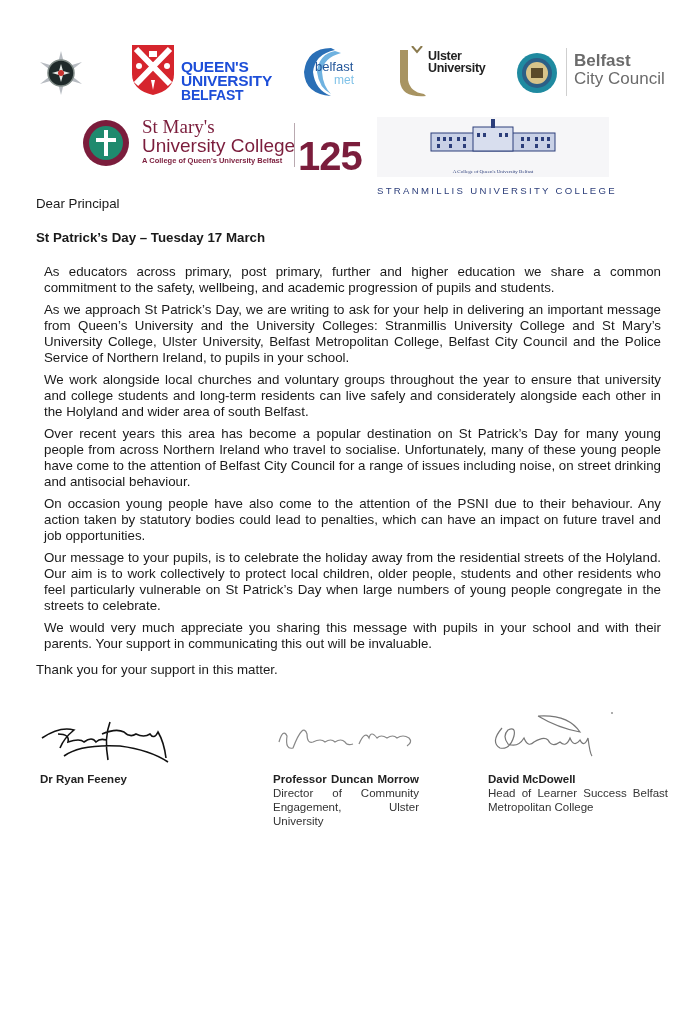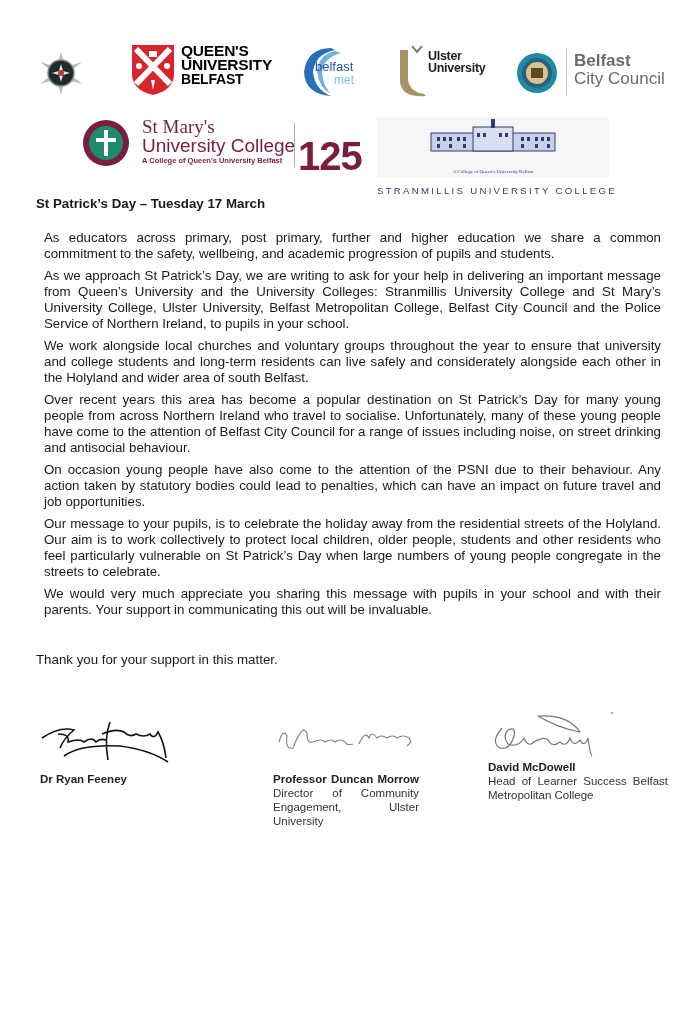--- a/index.html
+++ b/index.html
@@ -4,21 +4,21 @@
 <style>
   html, body { margin: 0; padding: 0; background: #ffffff; }
   body { width: 697px; height: 1024px; position: relative; overflow: hidden;
          font-family: "Liberation Sans", sans-serif; color: #1a1a1a; }
   .abs { position: absolute; }
 
   
   .psni { left: 38px; top: 50px; width: 46px; height: 46px; }
   .qub  { left: 131px; top: 44px; }
   .qub-shield { position:absolute; left:0; top:0; width:44px; height:52px; }
-  .qub-text { position:absolute; left:50px; top:0; color:#000000; font-weight:bold;
+  .qub-text { position:absolute; left:50px; top:16px; color:#1d4ed8; font-weight:bold;
               font-size:15.5px; line-height:14px; letter-spacing:-0.2px; white-space:nowrap; }
   .qub-text .b { font-weight: bold; font-size: 14px; }
   .met { left: 301px; top: 46px; width: 64px; height: 52px; }
   .ulster { left: 396px; top: 46px; width: 110px; height: 52px; }
   .ulster-text { position:absolute; left:32px; top:4px; font-weight:bold; font-size:12.5px; line-height:12px; color:#222; white-space:nowrap; letter-spacing:-0.3px;}
   .bcc { left: 516px; top: 48px; width: 160px; height: 50px; }
   .bcc-text { position:absolute; left:58px; top:4px; color:#6b6b6b; font-size:17px; line-height:18px; white-space:nowrap; }
   .bcc-text .t1 { font-weight: bold; }
   .bcc-divider { position:absolute; left:50px; top:0; width:1px; height:48px; background:#cfcfcf; }
 
@@ -32,33 +32,33 @@
   .smuc-125 { position:absolute; left:216px; top:4px; font-size:40px; font-weight:bold; line-height:44px; color:#7b1d3c; letter-spacing:-1px;margin-top:13px; }
   .stran { left: 377px; top: 117px; width: 232px; height: 60px; background:#f6f6f8; }
   .stran-name { position:absolute; left:0; right:0; top:40px; text-align:center; font-family:Liberation Sans, sans-serif; font-size:9.6px; letter-spacing:2.3px; color:#2c3e7a; white-space:nowrap;margin-top:28px;}
   .stran-sub { position:absolute; left:0; right:0; top:52px; text-align:center; font-family:"Liberation Serif", serif; font-size:5px; color:#2c3e7a; }
 
   
   .letter { left: 36px; top: 196px; width: 625px; font-size: 13.3px; line-height: 16px; }
   .salutation { margin: 0 0 18px 0; }
   .subject { font-weight: bold; margin: 0 0 18px 0; }
   .para { margin: 0 0 6px 8px; text-align: justify; }
-  .closing { margin-top: 34px; }
+  .closing { margin-top: 10px; }
 
   
   .sig { position: absolute; top: 708px; width: 170px; }
   .sig svg { display:block; }
   .sig-name { font-weight: bold; font-size: 11.5px; line-height: 14px; color:#222; }
   .sig-role { font-size: 11.5px; line-height: 14px; color:#333; text-align: justify; }
   .sig1 { left: 40px; width: 152px; }
   .sig2 { left: 273px; width: 146px; }
   .sig3 { left: 488px; width: 180px; }
   .sig1 .sig-name { margin-top: 6px; }
   .sig2 .sig-name { margin-top: 12px; }
-  .sig3 .sig-name { }
+  .sig3 .sig-name { margin-top: 12px; }
   .sig2 .sig-name { text-align: justify; text-align-last: justify; }
   .sig2 .sig-role { text-align: justify; }
 </style>
 </head>
 <body>
 
 <div class="abs psni">
   <svg width="46" height="46" viewBox="0 0 46 46">
     <polygon points="23,1 27,17 44,12 30,23 44,34 27,29 23,45 19,29 2,34 16,23 2,12 19,17" fill="#b8bcc2"></polygon>
     <circle cx="23" cy="23" r="13" fill="#1f2a2a"></circle>
@@ -160,20 +160,21 @@
         <rect x="144" y="27" width="3" height="4"></rect>
         <rect x="158" y="27" width="3" height="4"></rect>
         <rect x="170" y="27" width="3" height="4"></rect>
     </g>
   </svg>
   <div class="stran-name">STRANMILLIS UNIVERSITY COLLEGE</div>
   <div class="stran-sub">A College of Queen's University Belfast</div>
 </div>
 
 <div class="abs letter">
+  <p class="salutation">Dear Principal</p>
   <p class="subject">St Patrick’s Day – Tuesday 17 March</p>
   <p class="para">As educators across primary, post primary, further and higher education we share a common commitment to the safety, wellbeing, and academic progression of pupils and students.</p>
   <p class="para">As we approach St Patrick’s Day, we are writing to ask for your help in delivering an important message from Queen’s University and the University Colleges: Stranmillis University College and St Mary’s University College, Ulster University, Belfast Metropolitan College, Belfast City Council and the Police Service of Northern Ireland, to pupils in your school.</p>
   <p class="para">We work alongside local churches and voluntary groups throughout the year to ensure that university and college students and long-term residents can live safely and considerately alongside each other in the Holyland and wider area of south Belfast.</p>
   <p class="para">Over recent years this area has become a popular destination on St Patrick’s Day for many young people from across Northern Ireland who travel to socialise.  Unfortunately, many of these young people have come to the attention of Belfast City Council for a range of issues including noise, on street drinking and antisocial behaviour.</p>
   <p class="para">On occasion young people have also come to the attention of the PSNI due to their behaviour. Any action taken by statutory bodies could lead to penalties, which can have an impact on future travel and job opportunities.</p>
   <p class="para">Our message to your pupils, is to celebrate the holiday away from the residential streets of the Holyland. Our aim is to work collectively to protect local children, older people, students and other residents who feel particularly vulnerable on St Patrick’s Day when large numbers of young people congregate in the streets to celebrate.</p>
   <p class="para">We would very much appreciate you sharing this message with pupils in your school and with their parents. Your support in communicating this out will be invaluable.</p>
   <p class="closing">Thank you for your support in this matter.</p>
 </div>

